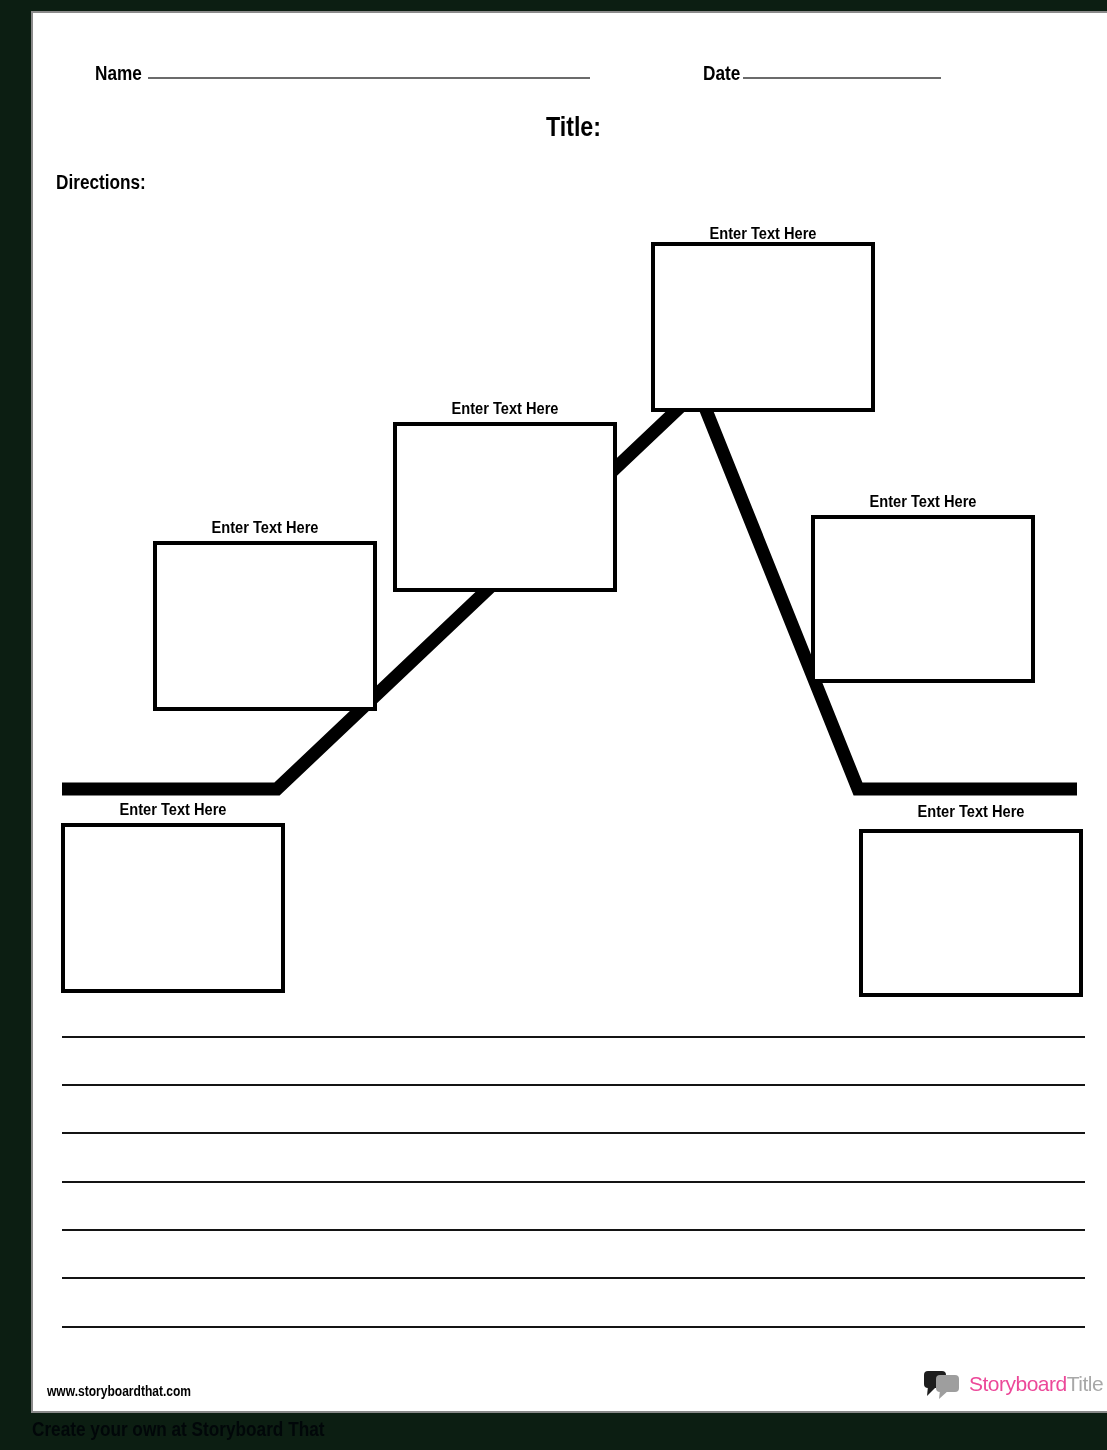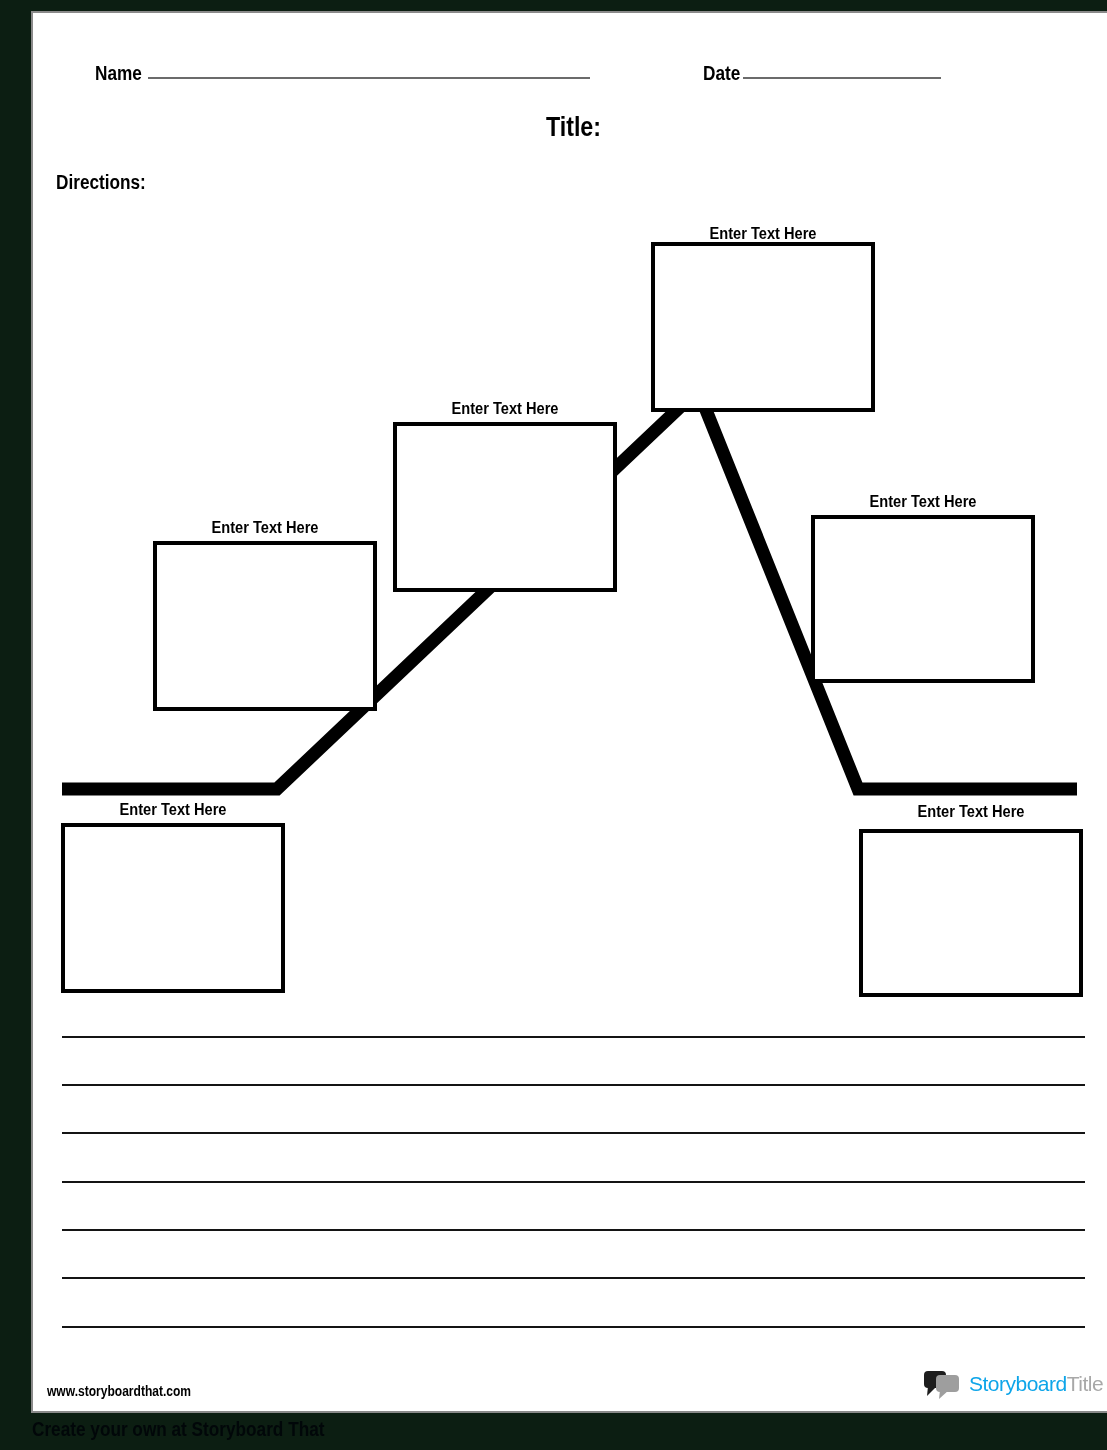--- a/index.html
+++ b/index.html
@@ -95,18 +95,18 @@
   <div class="abs lbl cond" id="footer-url">www.storyboardthat.com</div>
 
   <div class="abs" id="logo">
     <svg width="40" height="32" viewBox="0 0 40 32" aria-hidden="true">
       <rect x="1" y="3" width="22" height="17" rx="4" fill="#1d1d1d"></rect>
       <polygon points="5,18 14,18 4,28" fill="#1d1d1d"></polygon>
       <rect x="13" y="7" width="23" height="17" rx="4" fill="#9e9e9e"></rect>
       <polygon points="17,22 26,22 16,31" fill="#9e9e9e"></polygon>
     </svg>
     <div id="logo-text">
-      <span style="color:#0ea5e9;">Storyboard</span><span style="color:#a8a8a8;">Title</span>
+      <span style="color:#ec4899;">Storyboard</span><span style="color:#a8a8a8;">Title</span>
     </div>
   </div>
 
   <div class="abs cond" id="banner-text">Create your own at Storyboard That</div>
 </div>
 
 </body></html>

